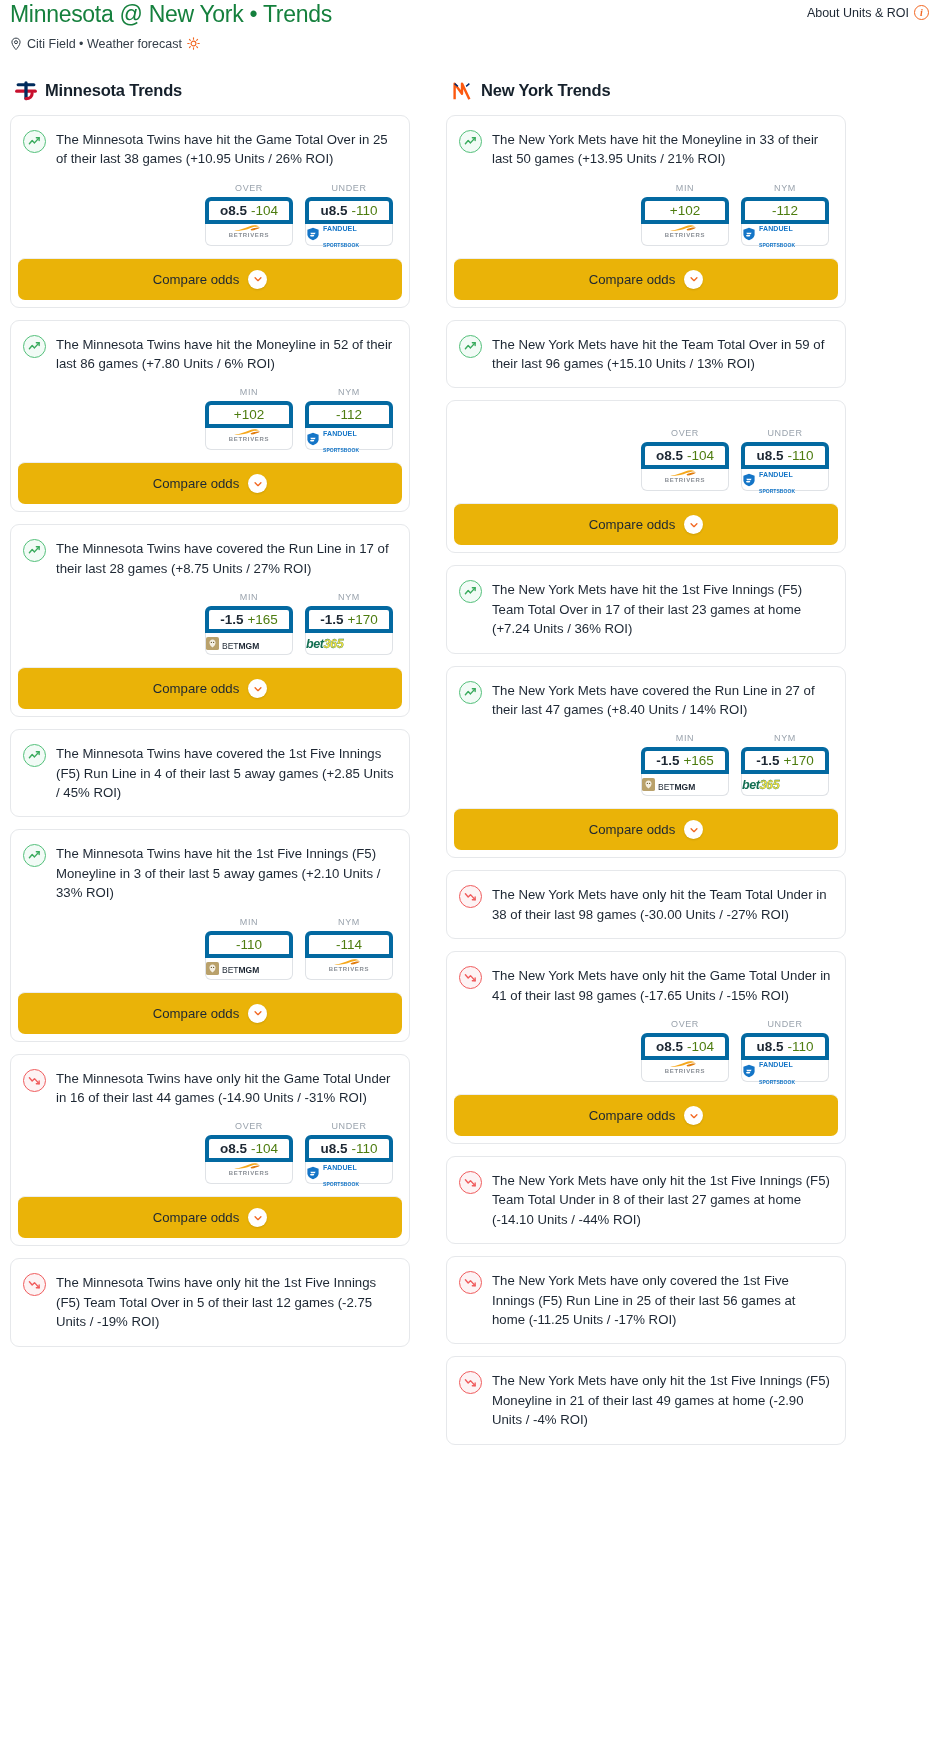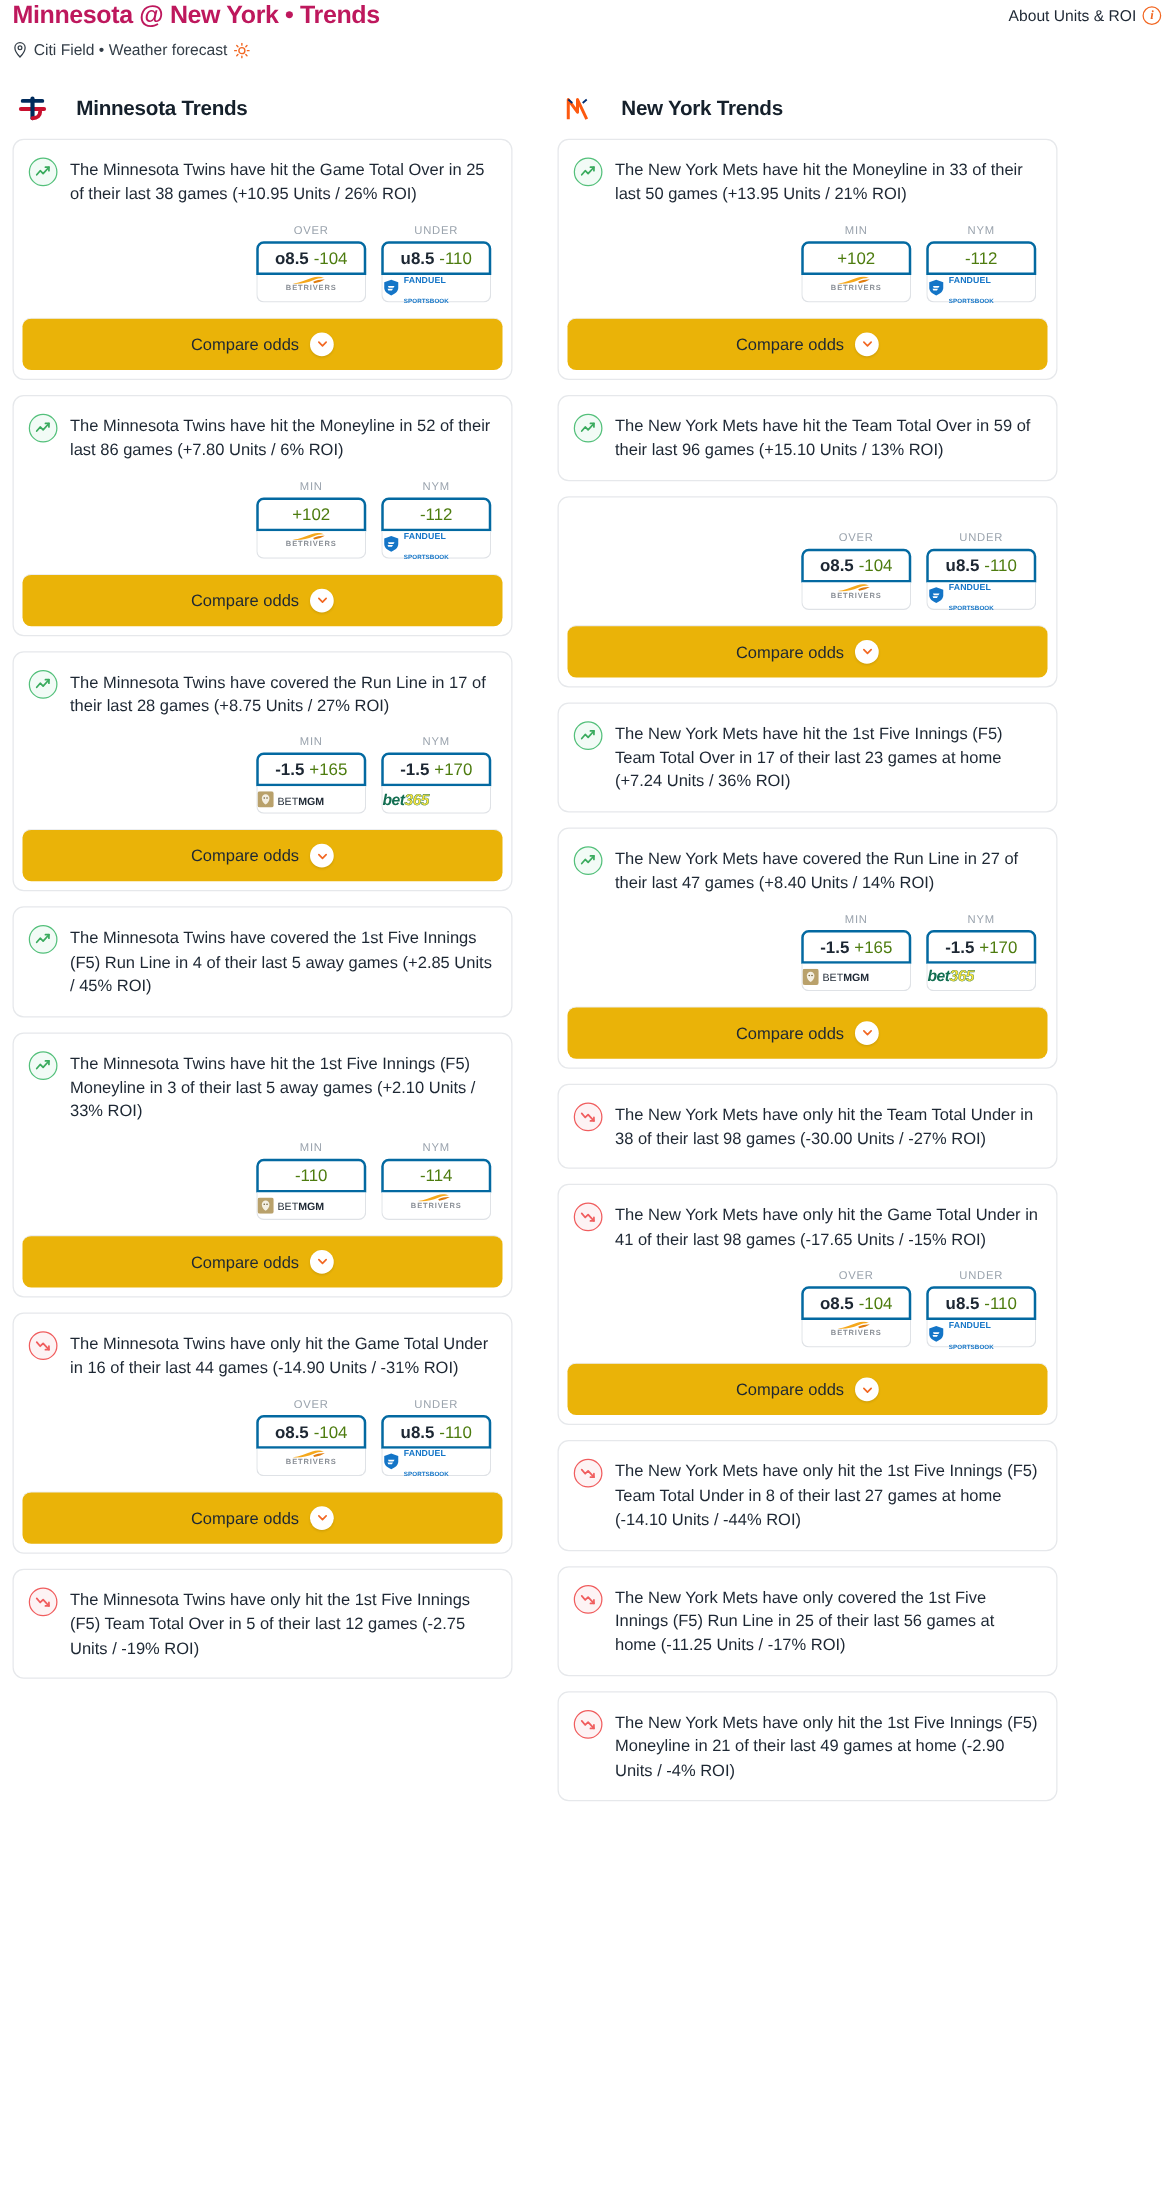--- a/index.html
+++ b/index.html
@@ -7,38 +7,38 @@
     width: 939px;
     background: #ffffff;
     font-family: "Liberation Sans", sans-serif;
     color: #1d2733;
     -webkit-font-smoothing: antialiased;
   }
   .page { width: 939px; position: relative; padding: 0 10px 10px 10px; }
 
   
   .topbar { display: flex; align-items: flex-start; justify-content: space-between; padding-top: 0px; }
-  .title { font-size: 20px; font-weight: 700; letter-spacing: -0.3px; color: #be185d; line-height: 1.25; }
+  .title { font-size: 23px; font-weight: 400; letter-spacing: -0.3px; color: #15803d; line-height: 1.25; }
   .about { display: flex; align-items: center; gap: 5px; font-size: 12.5px; color: #1d2733; padding-top: 5px; }
   .info-icon {
     width: 15px; height: 15px; border-radius: 50%;
     border: 1.4px solid #f26722; color: #f26722;
     font-size: 10px; font-weight: 700; font-style: italic;
     display: flex; align-items: center; justify-content: center;
     font-family: "Liberation Serif", serif;
   }
   .venue { display: flex; align-items: center; gap: 5px; font-size: 12.5px; color: #333d47; margin-top: 8px; }
   .venue svg { display: block; }
   .sun { color: #f26722; }
 
   
   .columns { display: flex; gap: 36px; margin-top: 28px; align-items: flex-start; }
   .col { width: 400px; }
 
-  .col-head { display: flex; align-items: center; gap: 23px; margin-bottom: 12px; padding-left: 4px; }
+  .col-head { display: flex; align-items: center; gap: 7px; margin-bottom: 12px; padding-left: 4px; }
   .col-head .team-title { font-size: 16.5px; font-weight: 700; color: #15202b; letter-spacing: -0.2px; }
   .logo { width: 24px; height: 24px; display: block; }
 
   
   .card {
     border: 1px solid #e6e8eb;
     border-radius: 9px;
     background: #fff;
     margin-bottom: 12px;
     overflow: hidden;
@@ -48,21 +48,21 @@
   .trend-row { display: flex; gap: 10px; align-items: flex-start; }
   .tcircle { flex: 0 0 auto; width: 23px; height: 23px; border-radius: 50%; display: flex; align-items: center; justify-content: center; margin-top: 1px; }
   .tcircle.up { border: 1.3px solid #54c07b; background: #f2fbf6; }
   .tcircle.down { border: 1.3px solid #f05d5e; background: #fdf3f4; }
   .trend-text { font-size: 13.2px; line-height: 1.47; color: #1d2733; padding-top: 1px; }
 
   
   .odds-wrap { display: flex; justify-content: flex-end; gap: 12px; padding: 14px 2px 12px 0; }
   .odds-col { width: 88px; }
   .odds-label { text-align: center; font-size: 9px; letter-spacing: 0.6px; color: #9aa3ad; margin-bottom: 4px; font-weight: 400; }
-  .odds-box { border: 2px solid #0369a1; border-radius: 6px 6px 0 0; height: 27px; display: flex; align-items: center; justify-content: center; gap: 4px; background: #fff; }
+  .odds-box { border: 4px solid #0369a1; border-radius: 6px 6px 0 0; height: 27px; display: flex; align-items: center; justify-content: center; gap: 4px; background: #fff; }
   .odds-box .pt { font-size: 13.5px; font-weight: 700; color: #1d2733; }
   .odds-box .px { font-size: 13.5px; font-weight: 400; color: #4d7c0f; }
   .book-box { border: 1px solid #dfe2e6; border-top: none; border-radius: 0 0 6px 6px; height: 22px; display: flex; align-items: center; justify-content: center; background: #fff; }
 
   
   .bk { display: flex; align-items: center; justify-content: flex-start; height: 100%; width: 100%; }
   .bk-betrivers { flex-direction: column; gap: 0px; padding-top: 1px; }
   .bk-betrivers .swoosh { width: 34px; height: 7px; }
   .bk-betrivers .txt { font-size: 6px; font-weight: 700; letter-spacing: 0.7px; color: #8a8f96; line-height: 1; }
   .bk-fanduel { gap: 3px; }

